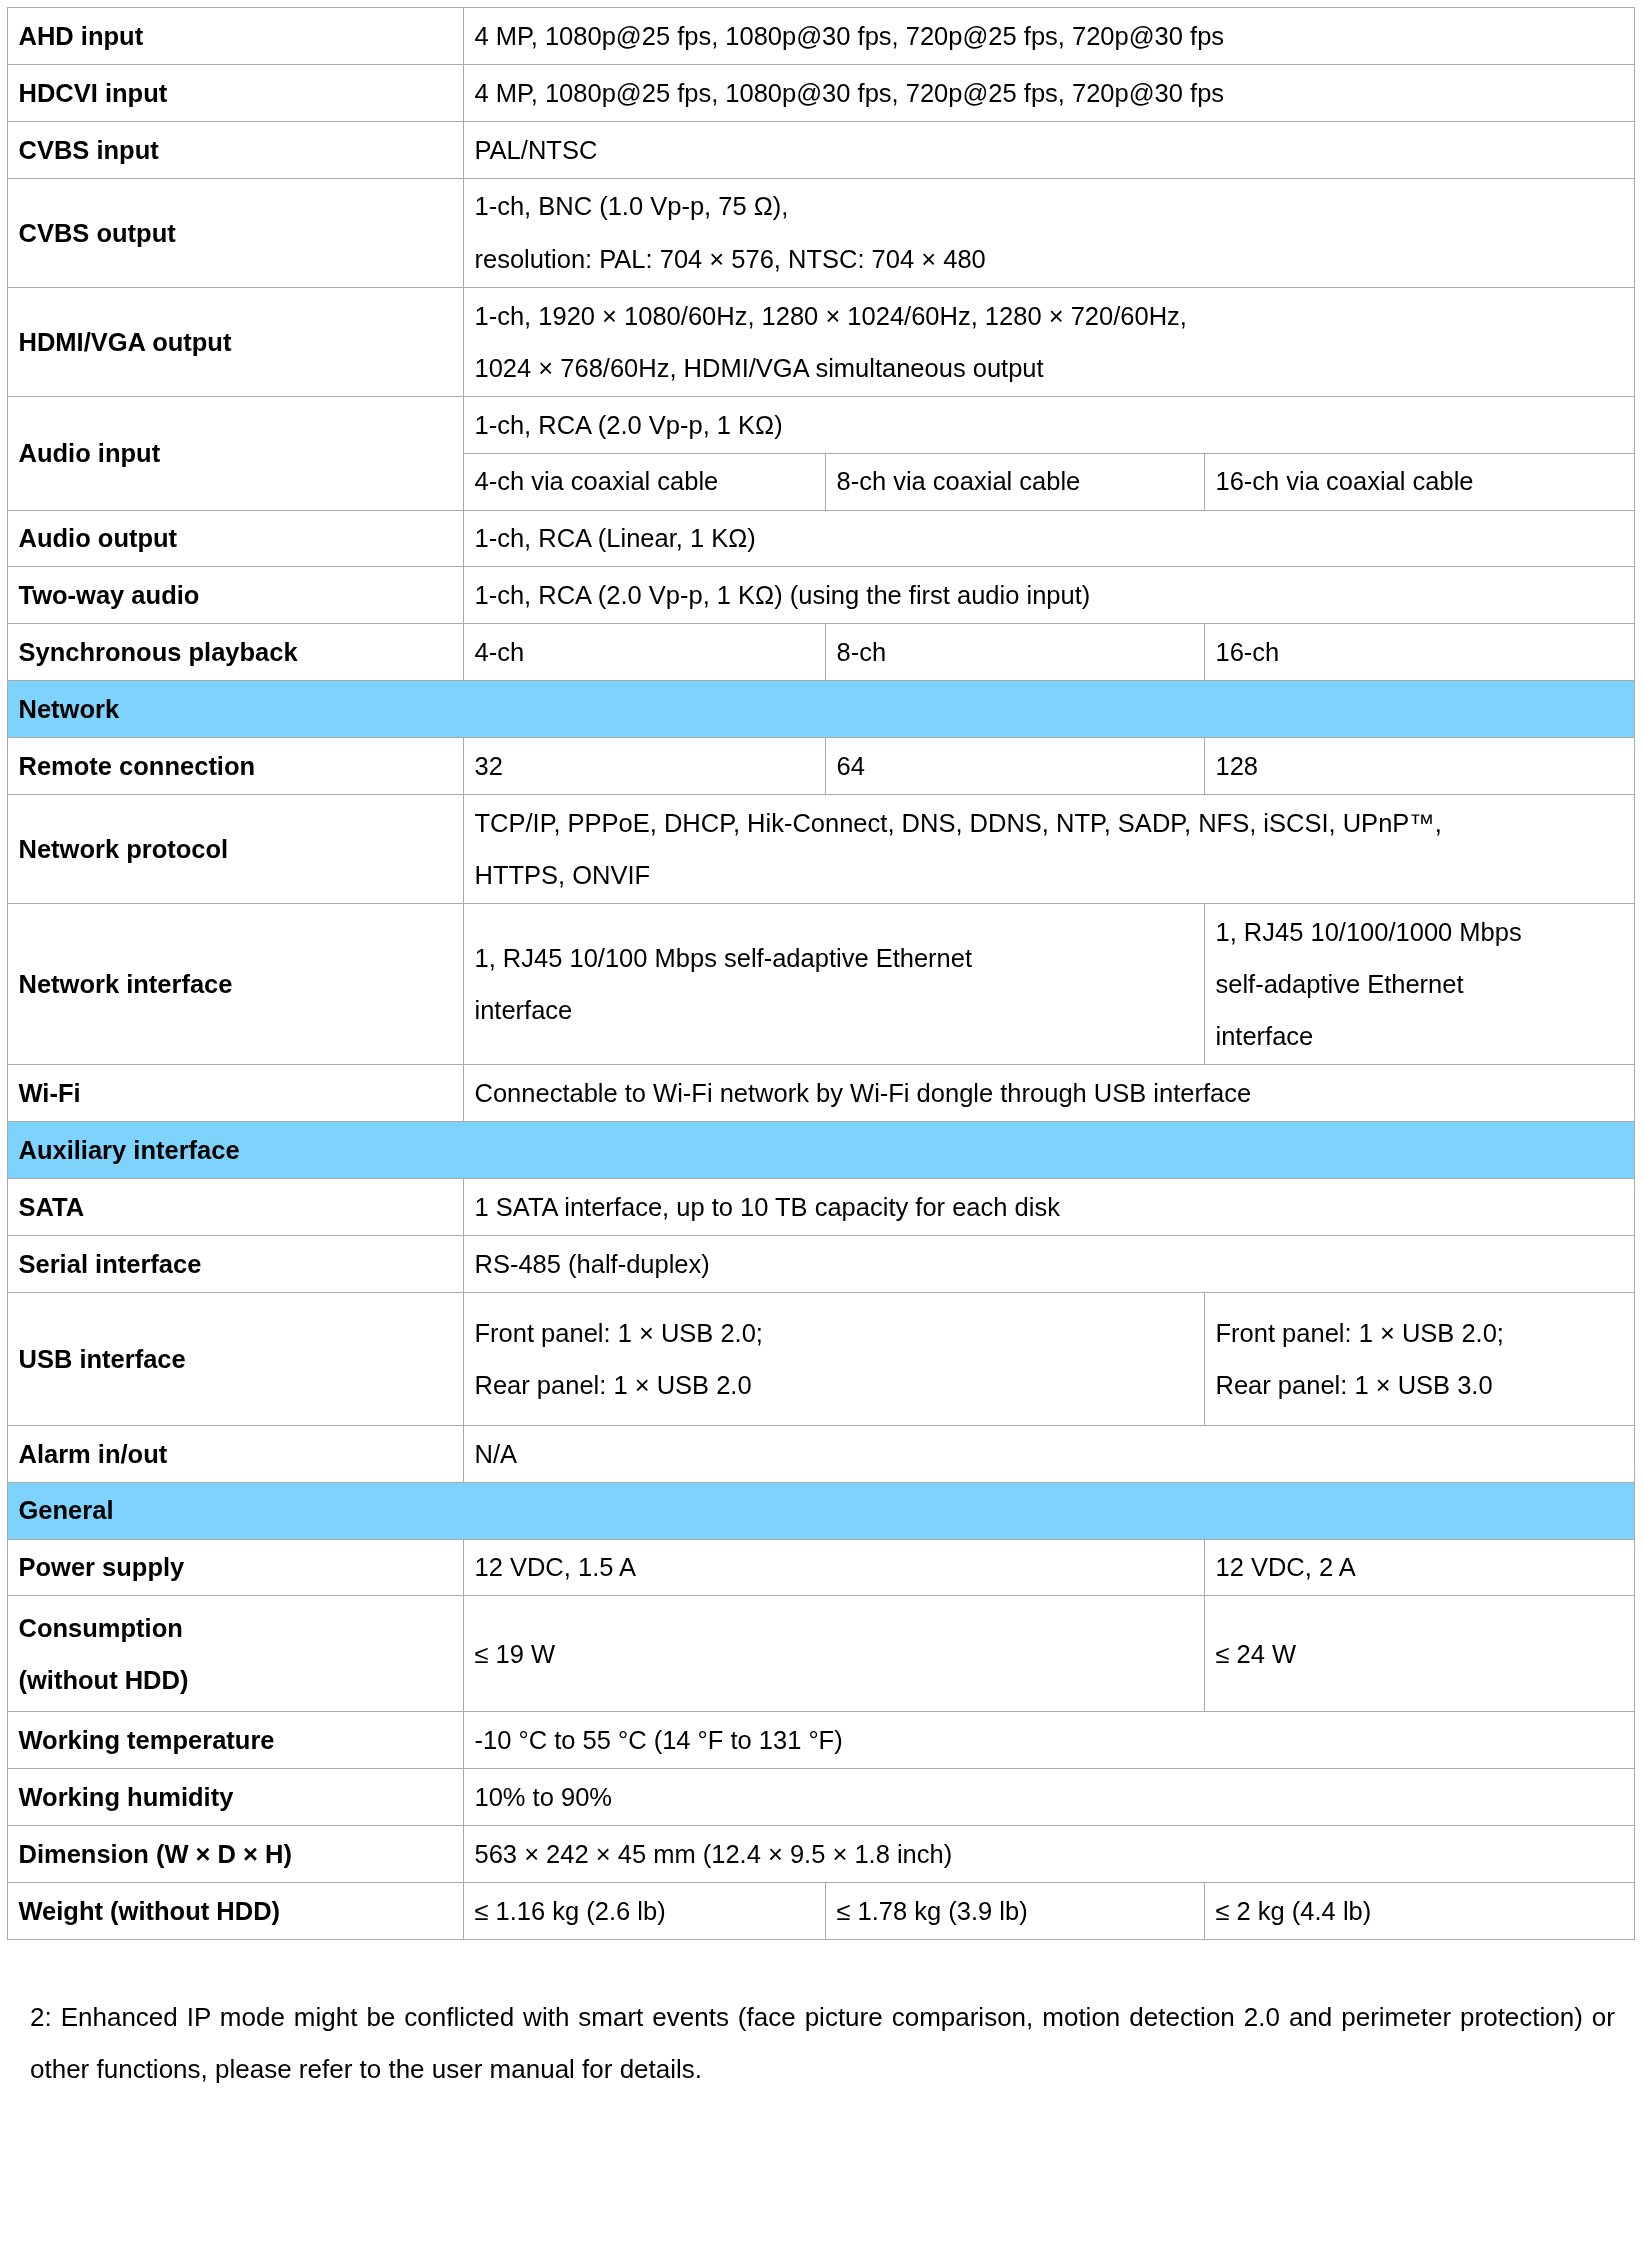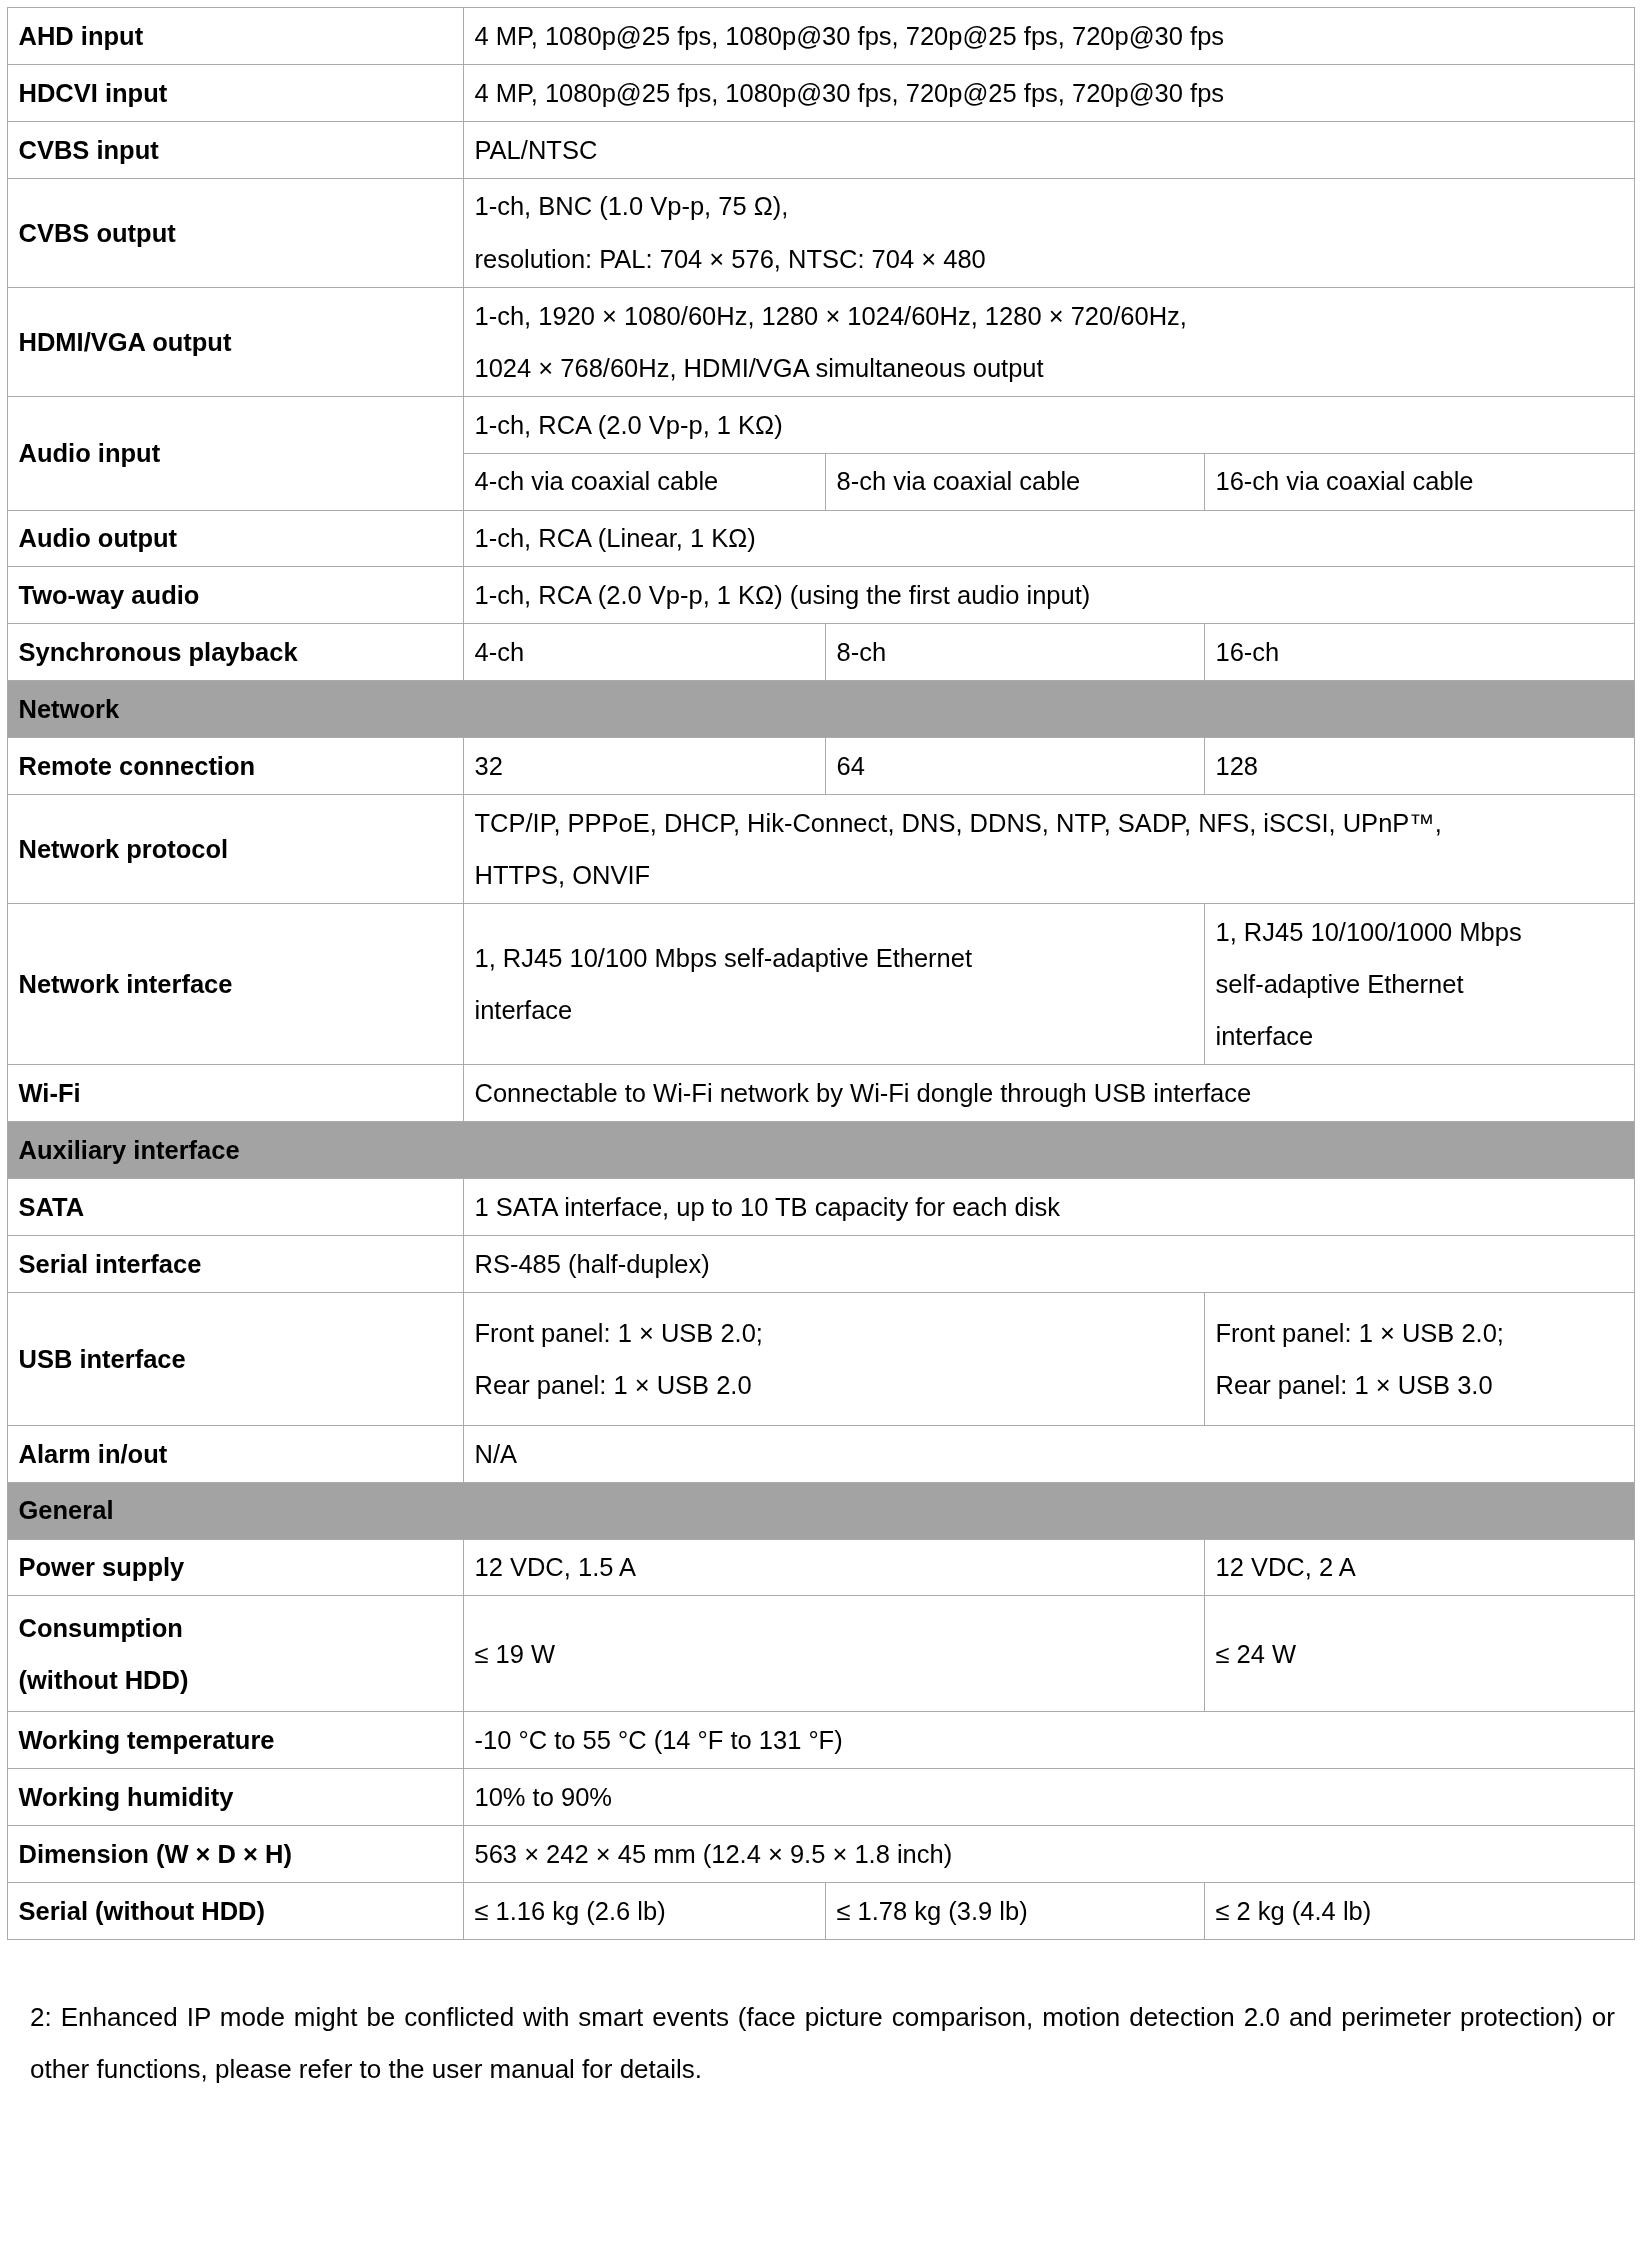--- a/index.html
+++ b/index.html
@@ -31,21 +31,21 @@
     padding: 1.8px 8.8px 1.8px 10.5px;
     vertical-align: middle;
     overflow: hidden;
     word-wrap: break-word;
   }
   td.label {
     font-weight: bold;
     padding-left: 12.3px;
   }
   td.section {
-    background: #a3a3a3;
+    background: #7dd3fc;
     font-weight: bold;
     padding-left: 12.3px;
   }
   tr.h58  { height: 51px; }
   tr.h62  { height: 54px; }
   tr.h64  { height: 56px; }
   tr.hsec { height: 51px; }
   tr.h122 { height: 107px; }
   tr.h132 { height: 116px; }
   tr.h152 { height: 133px; }
@@ -234,21 +234,21 @@
         <td class="label">Working humidity</td>
         <td class="value" colspan="3">10% to 90%</td>
       </tr>
 
       <tr class="h64">
         <td class="label">Dimension (W × D × H)</td>
         <td class="value" colspan="3">563 × 242 × 45 mm (12.4 × 9.5 × 1.8 inch)</td>
       </tr>
 
       <tr class="h64">
-        <td class="label">Serial (without HDD)</td>
+        <td class="label">Weight (without HDD)</td>
         <td class="value">≤ 1.16 kg (2.6 lb)</td>
         <td class="value">≤ 1.78 kg (3.9 lb)</td>
         <td class="value">≤ 2 kg (4.4 lb)</td>
       </tr>
 
     </tbody>
   </table>
 
   <div class="note">
     <p class="note-line">2: Enhanced IP mode might be conflicted with smart events (face picture comparison, motion detection 2.0 and perimeter protection) or other functions, please refer to the user manual for details.</p>

